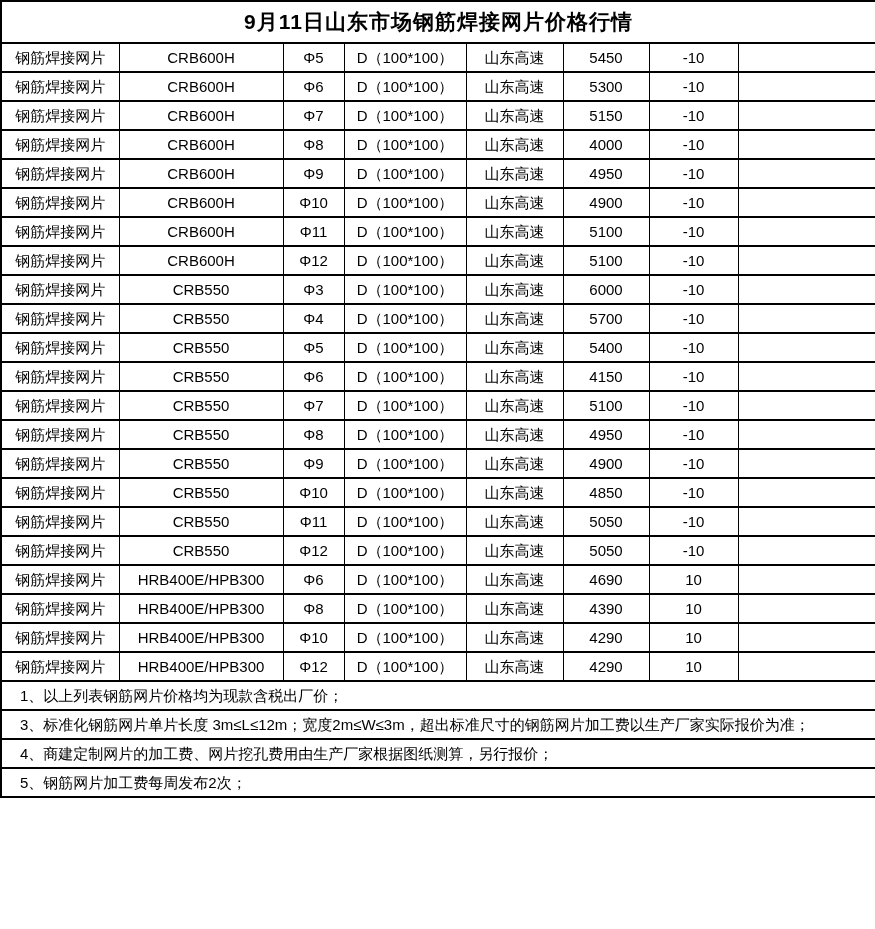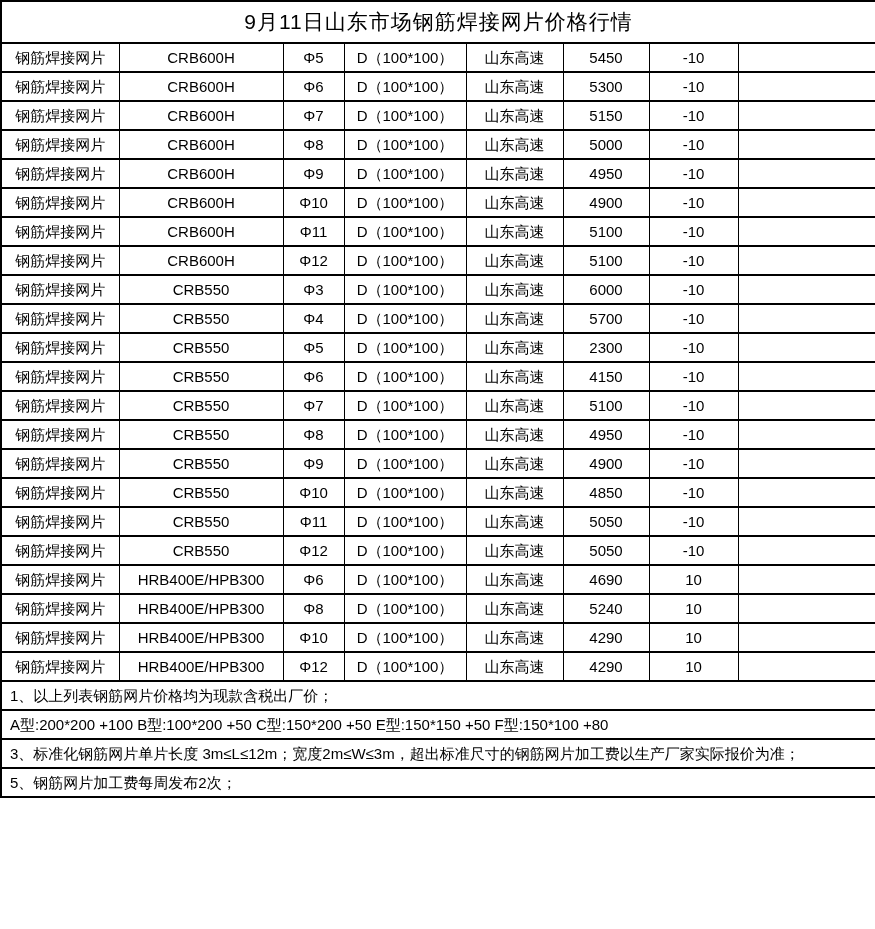--- a/index.html
+++ b/index.html
@@ -28,41 +28,41 @@
     padding: 0;
     overflow: hidden;
     white-space: nowrap;
     text-align: center;
     vertical-align: middle;
     color: #000000;
   }
   tr.title-row td {
     height: 40px;
     font-size: 21px;
-    font-weight: normal;
+    font-weight: bold;
     line-height: 40px;
     letter-spacing: 1px;
     margin-left: 37px;
   }
   tr.header-row td {
     height: 42px;
     font-size: 16px;
     line-height: 19px;
   }
   tr.data-row td {
     height: 27px;
     font-size: 15px;
     line-height: 27px;
   }
   tr.note-row td {
     height: 27px;
     font-size: 15px;
     line-height: 27px;
     text-align: left;
-    padding-left: 8px;
+    padding-left: 18px;
   }
   td.blank-header {
     position: relative;
   }
   .green-corner {
     position: absolute;
     top: 0;
     left: 0;
     width: 0;
     height: 0;
@@ -120,21 +120,21 @@
         <td>5150</td>
         <td>-10</td>
         <td></td>
       </tr>
       <tr class="data-row">
         <td>钢筋焊接网片</td>
         <td>CRB600H</td>
         <td>Φ8</td>
         <td>D（100*100）</td>
         <td>山东高速</td>
-        <td>5000</td>
+        <td>4000</td>
         <td>-10</td>
         <td></td>
       </tr>
       <tr class="data-row">
         <td>钢筋焊接网片</td>
         <td>CRB600H</td>
         <td>Φ9</td>
         <td>D（100*100）</td>
         <td>山东高速</td>
         <td>4950</td>
@@ -190,21 +190,21 @@
         <td>5700</td>
         <td>-10</td>
         <td></td>
       </tr>
       <tr class="data-row">
         <td>钢筋焊接网片</td>
         <td>CRB550</td>
         <td>Φ5</td>
         <td>D（100*100）</td>
         <td>山东高速</td>
-        <td>2300</td>
+        <td>5400</td>
         <td>-10</td>
         <td></td>
       </tr>
       <tr class="data-row">
         <td>钢筋焊接网片</td>
         <td>CRB550</td>
         <td>Φ6</td>
         <td>D（100*100）</td>
         <td>山东高速</td>
         <td>4150</td>
@@ -280,21 +280,21 @@
         <td>4690</td>
         <td>10</td>
         <td></td>
       </tr>
       <tr class="data-row">
         <td>钢筋焊接网片</td>
         <td>HRB400E/HPB300</td>
         <td>Φ8</td>
         <td>D（100*100）</td>
         <td>山东高速</td>
-        <td>5240</td>
+        <td>4390</td>
         <td>10</td>
         <td></td>
       </tr>
       <tr class="data-row">
         <td>钢筋焊接网片</td>
         <td>HRB400E/HPB300</td>
         <td>Φ10</td>
         <td>D（100*100）</td>
         <td>山东高速</td>
         <td>4290</td>
@@ -310,22 +310,22 @@
         <td>4290</td>
         <td>10</td>
         <td></td>
       </tr>
     </tbody>
   <tbody id="notes-body">
       <tr class="note-row">
         <td colspan="8">1、以上列表钢筋网片价格均为现款含税出厂价；</td>
       </tr>
       <tr class="note-row">
-        <td colspan="8">A型:200*200 +100   B型:100*200 +50   C型:150*200 +50   E型:150*150 +50   F型:150*100 +80</td>
+        <td colspan="8">3、标准化钢筋网片单片长度 3m≤L≤12m；宽度2m≤W≤3m，超出标准尺寸的钢筋网片加工费以生产厂家实际报价为准；</td>
       </tr>
       <tr class="note-row">
-        <td colspan="8">3、标准化钢筋网片单片长度 3m≤L≤12m；宽度2m≤W≤3m，超出标准尺寸的钢筋网片加工费以生产厂家实际报价为准；</td>
+        <td colspan="8">4、商建定制网片的加工费、网片挖孔费用由生产厂家根据图纸测算，另行报价；</td>
       </tr>
       <tr class="note-row">
         <td colspan="8">5、钢筋网片加工费每周发布2次；</td>
       </tr>
     </tbody>
 </table>
 
 </body></html>

